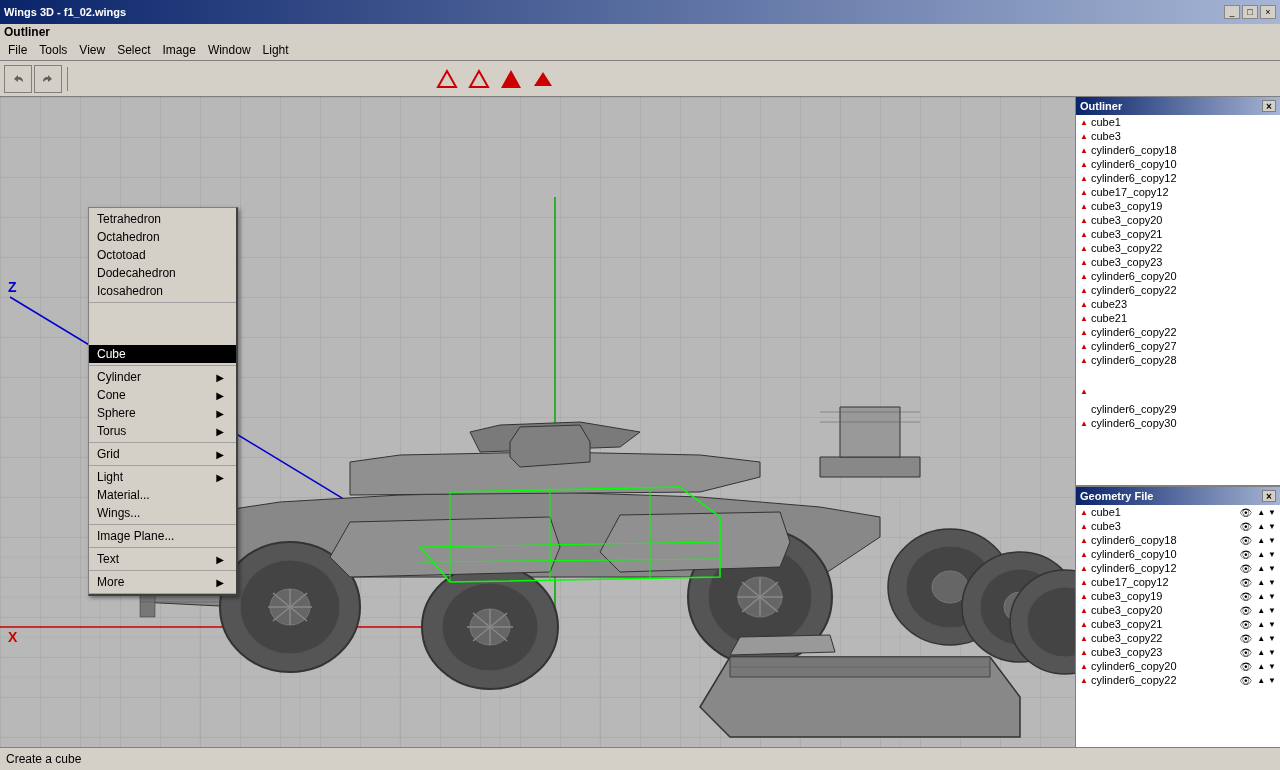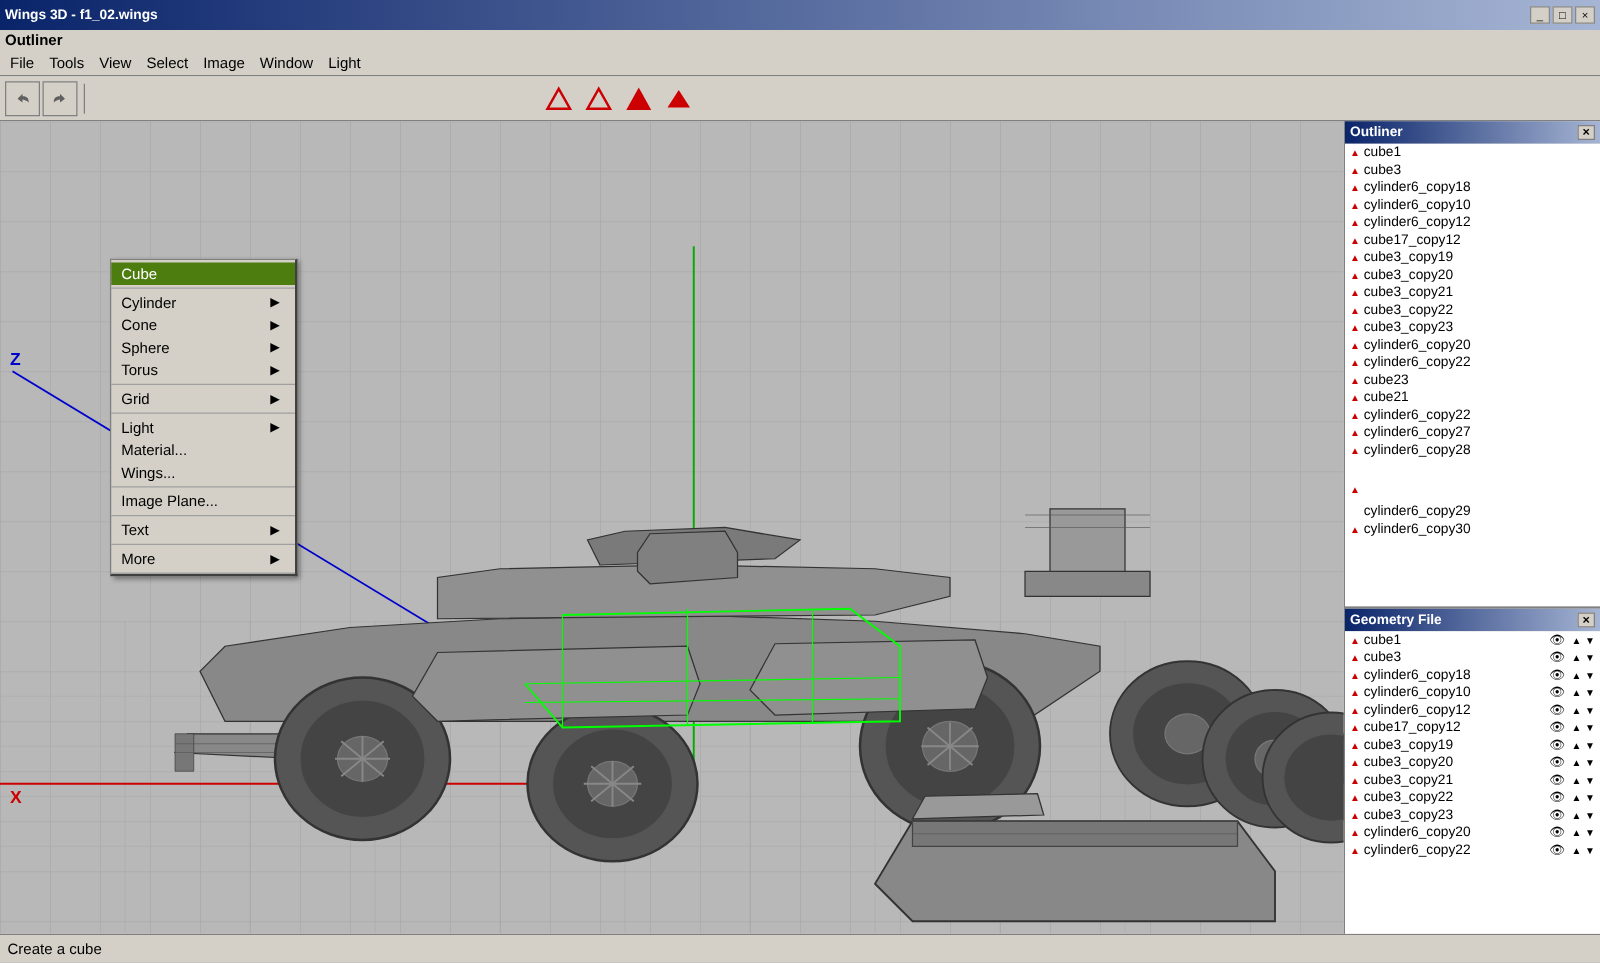--- a/index.html
+++ b/index.html
@@ -101,21 +101,21 @@
     .ctx-item {
       padding: 2px 12px 2px 8px;
       cursor: pointer;
       font-size: 12px;
       display: flex;
       align-items: center;
       justify-content: space-between;
       color: #000;
       white-space: nowrap;
     }
-    .ctx-item.highlighted { background: #4d7c0f; color: white; }
+    .ctx-item.highlighted { background: #000000; color: white; margin-top: 40px; }
     .ctx-item .arrow { font-size: 10px; }
 
     
     #right-panel {
       width: 205px;
       display: flex;
       flex-direction: column;
       border-left: 1px solid #808080;
     }
 
@@ -369,20 +369,37 @@
       <ellipse cx="1020" cy="510" rx="58" ry="55" fill="#555" stroke="#333" stroke-width="1.5"></ellipse>
       <ellipse cx="1020" cy="510" rx="40" ry="38" fill="#444" stroke="#555" stroke-width="1"></ellipse>
       <ellipse cx="1020" cy="510" rx="16" ry="15" fill="#666" stroke="#777" stroke-width="1"></ellipse>
 
       <ellipse cx="1065" cy="525" rx="55" ry="52" fill="#555" stroke="#333" stroke-width="1.5"></ellipse>
       <ellipse cx="1065" cy="525" rx="38" ry="35" fill="#444" stroke="#555" stroke-width="1"></ellipse>
     </svg>
 
     <div id="context-menu">
       <div class="menu-section">
+        <div class="ctx-item">
+            <span>Tetrahedron</span>
+          </div>
+        <div class="ctx-item">
+            <span>Octahedron</span>
+          </div>
+        <div class="ctx-item">
+            <span>Octotoad</span>
+          </div>
+        <div class="ctx-item">
+            <span>Dodecahedron</span>
+          </div>
+        <div class="ctx-item">
+            <span>Icosahedron</span>
+          </div>
+      </div>
+      <div class="menu-section">
         <div class="ctx-item highlighted">
             <span>Cube</span>
           </div>
       </div>
       <div class="menu-section">
         <div class="ctx-item">
             <span>Cylinder</span>
             <span class="arrow">▶</span>
           </div>
         <div class="ctx-item">

